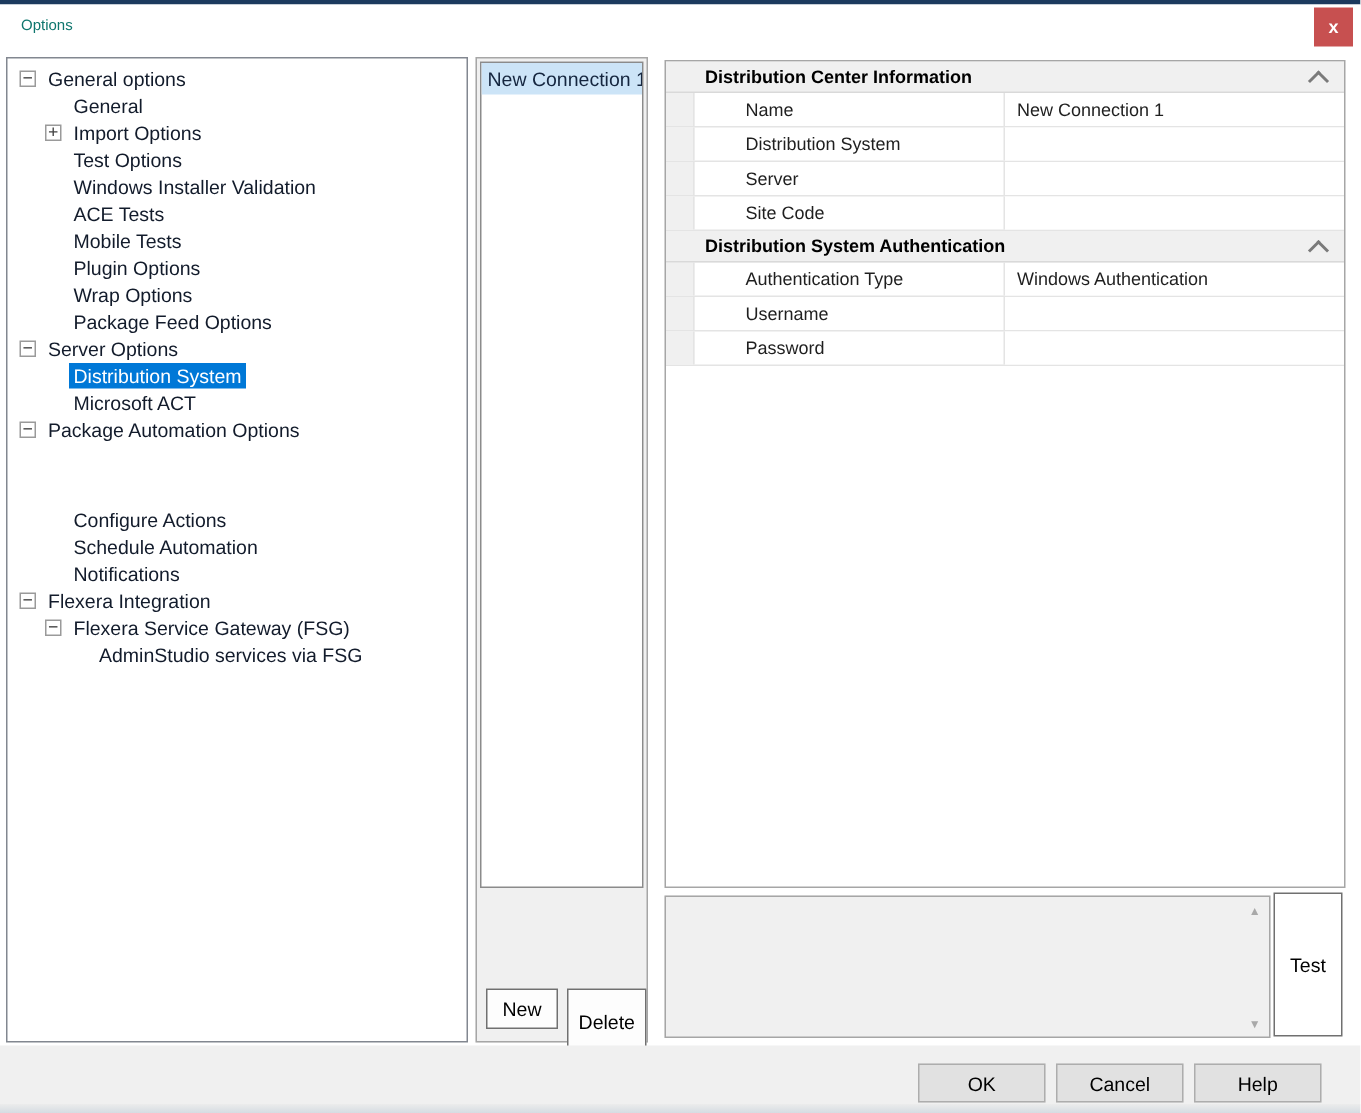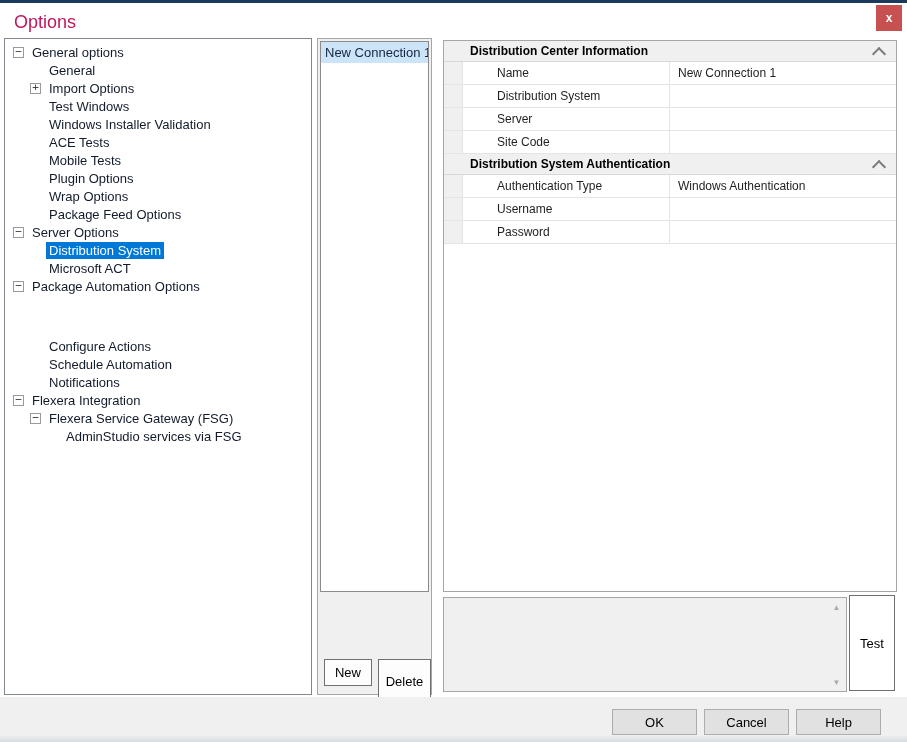--- a/index.html
+++ b/index.html
@@ -6,21 +6,21 @@
   body{
     width:907px;height:742px;position:relative;overflow:hidden;
     background:#ffffff;
     font-family:"Liberation Sans", sans-serif;
     -webkit-font-smoothing:antialiased;
     color:#1b1b1b;
   }
   
   .top-accent{position:absolute;left:0;top:0;width:907px;height:3px;background:#1c3a5e;}
   .title-bar{position:absolute;left:0;top:3px;width:907px;height:33px;background:#ffffff;}
-  .title-text{position:absolute;left:14px;top:9px;font-size:18px;color:#be185d;}
+  .title-text{position:absolute;left:14px;top:9px;font-size:10px;color:#0f766e;}
   .close-btn{
     position:absolute;right:5px;top:5px;width:26px;height:26px;background:#c75050;
     display:flex;align-items:center;justify-content:center;cursor:pointer;
   }
   .close-btn .glyph{color:#ffffff;font-size:12px;font-weight:bold;line-height:1;}
   .bottom-strip{position:absolute;left:0;bottom:0;width:907px;height:6px;
     background:linear-gradient(#ececec,#d5dce2);}
   .footer{position:absolute;left:0;top:697px;width:907px;height:45px;background:#f0f0f0;}
 
   
@@ -123,21 +123,21 @@
     <div class="tree-item" style="padding-left: 25px;">
       <span class="spacer"></span>
       <span class="lbl">General</span>
     </div>
     <div class="tree-item" style="padding-left: 25px;">
       <span class="expander">+</span>
       <span class="lbl">Import Options</span>
     </div>
     <div class="tree-item" style="padding-left: 25px;">
       <span class="spacer"></span>
-      <span class="lbl">Test Windows</span>
+      <span class="lbl">Test Options</span>
     </div>
     <div class="tree-item" style="padding-left: 25px;">
       <span class="spacer"></span>
       <span class="lbl">Windows Installer Validation</span>
     </div>
     <div class="tree-item" style="padding-left: 25px;">
       <span class="spacer"></span>
       <span class="lbl">ACE Tests</span>
     </div>
     <div class="tree-item" style="padding-left: 25px;">

